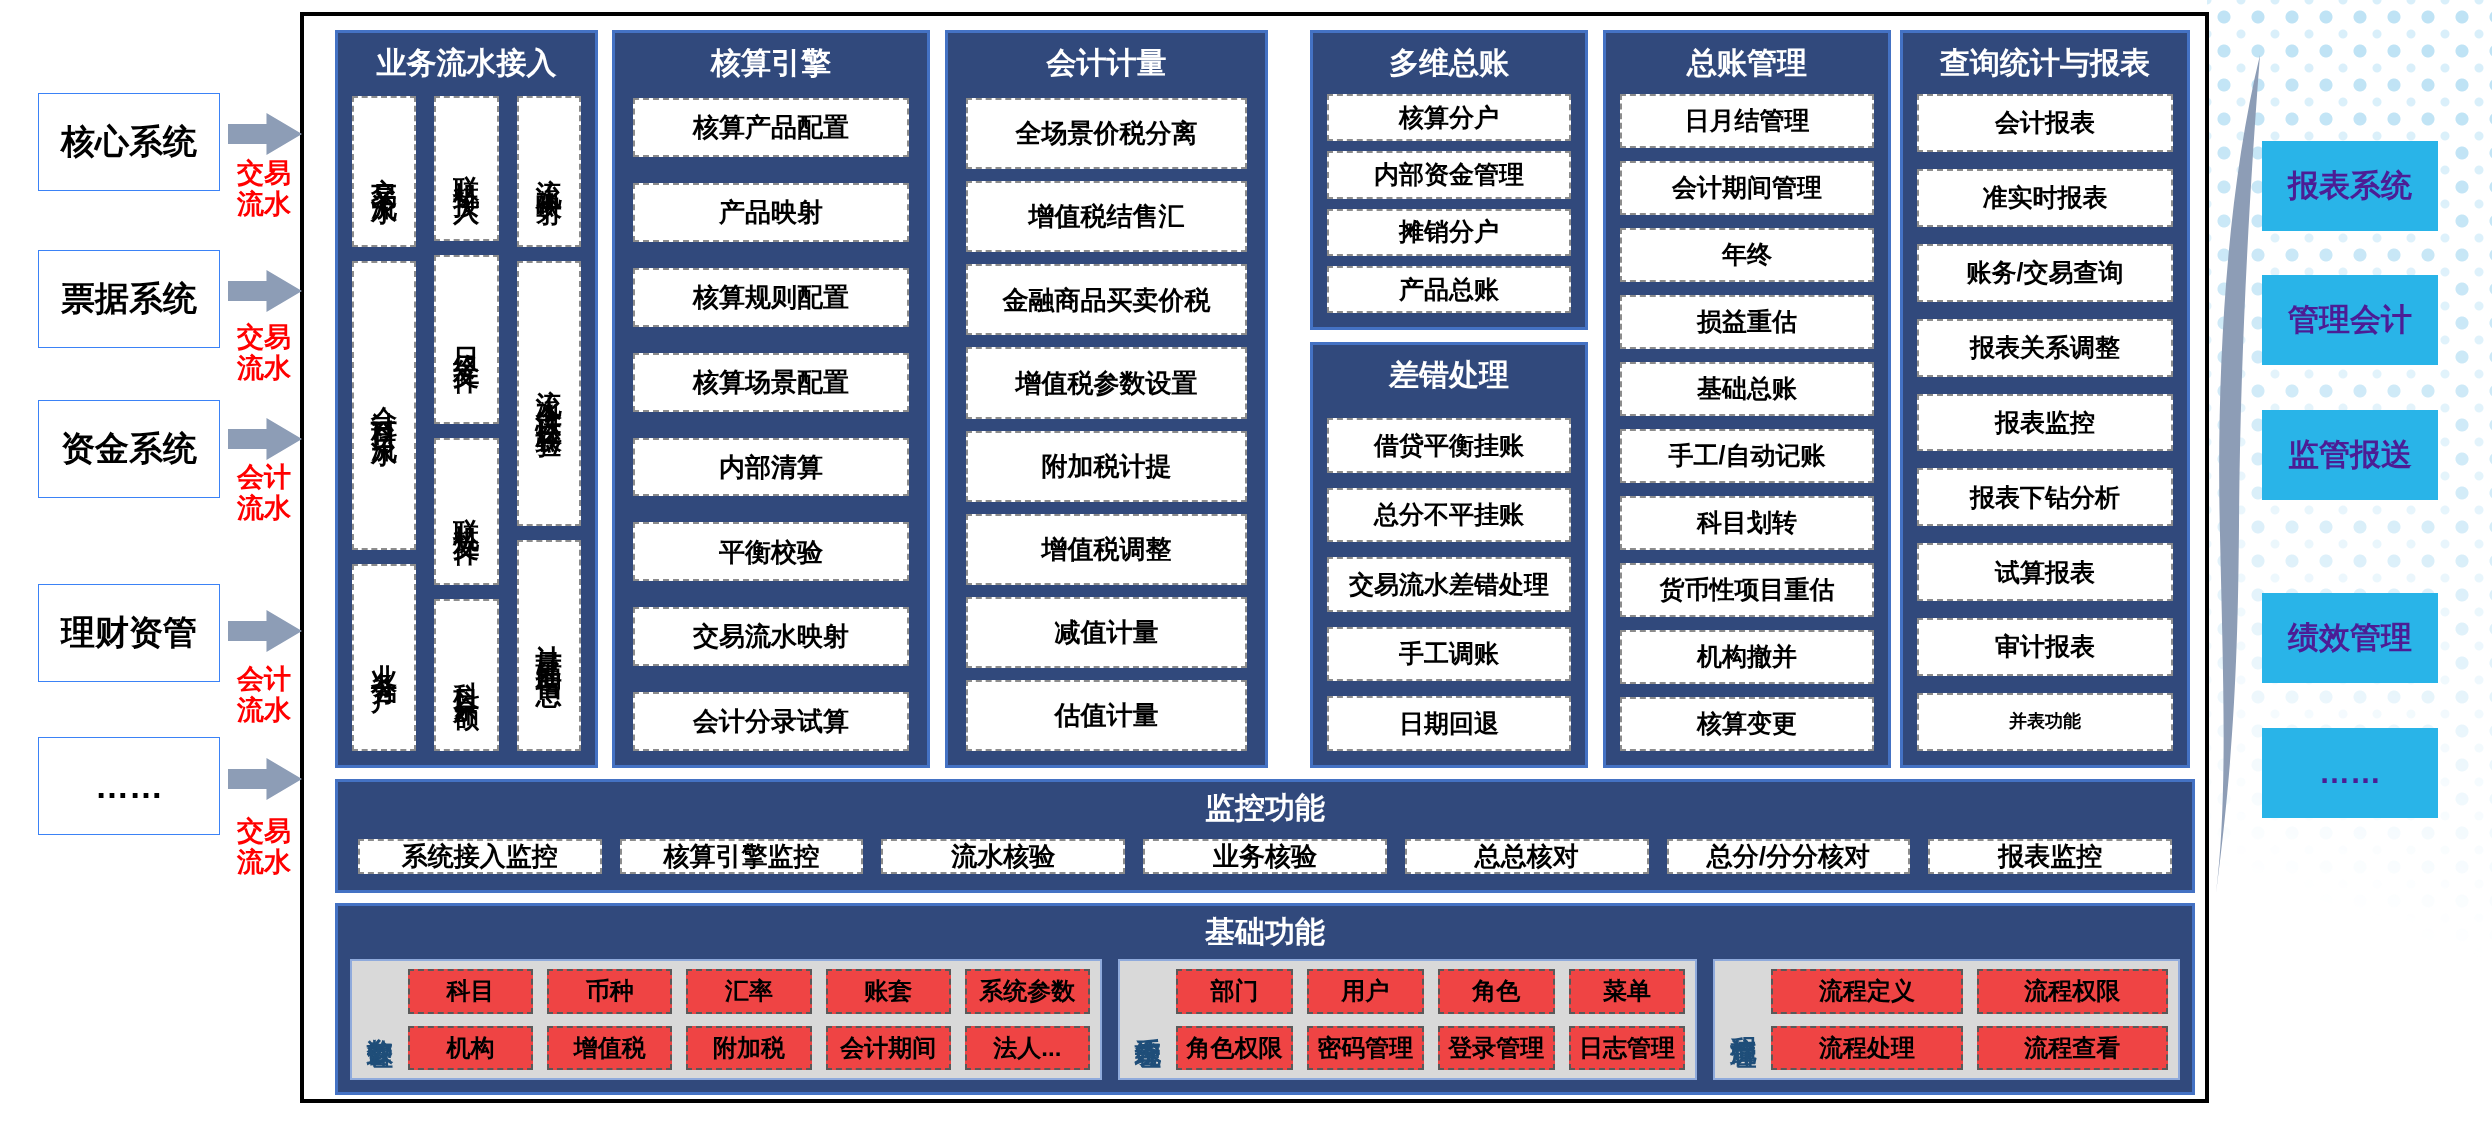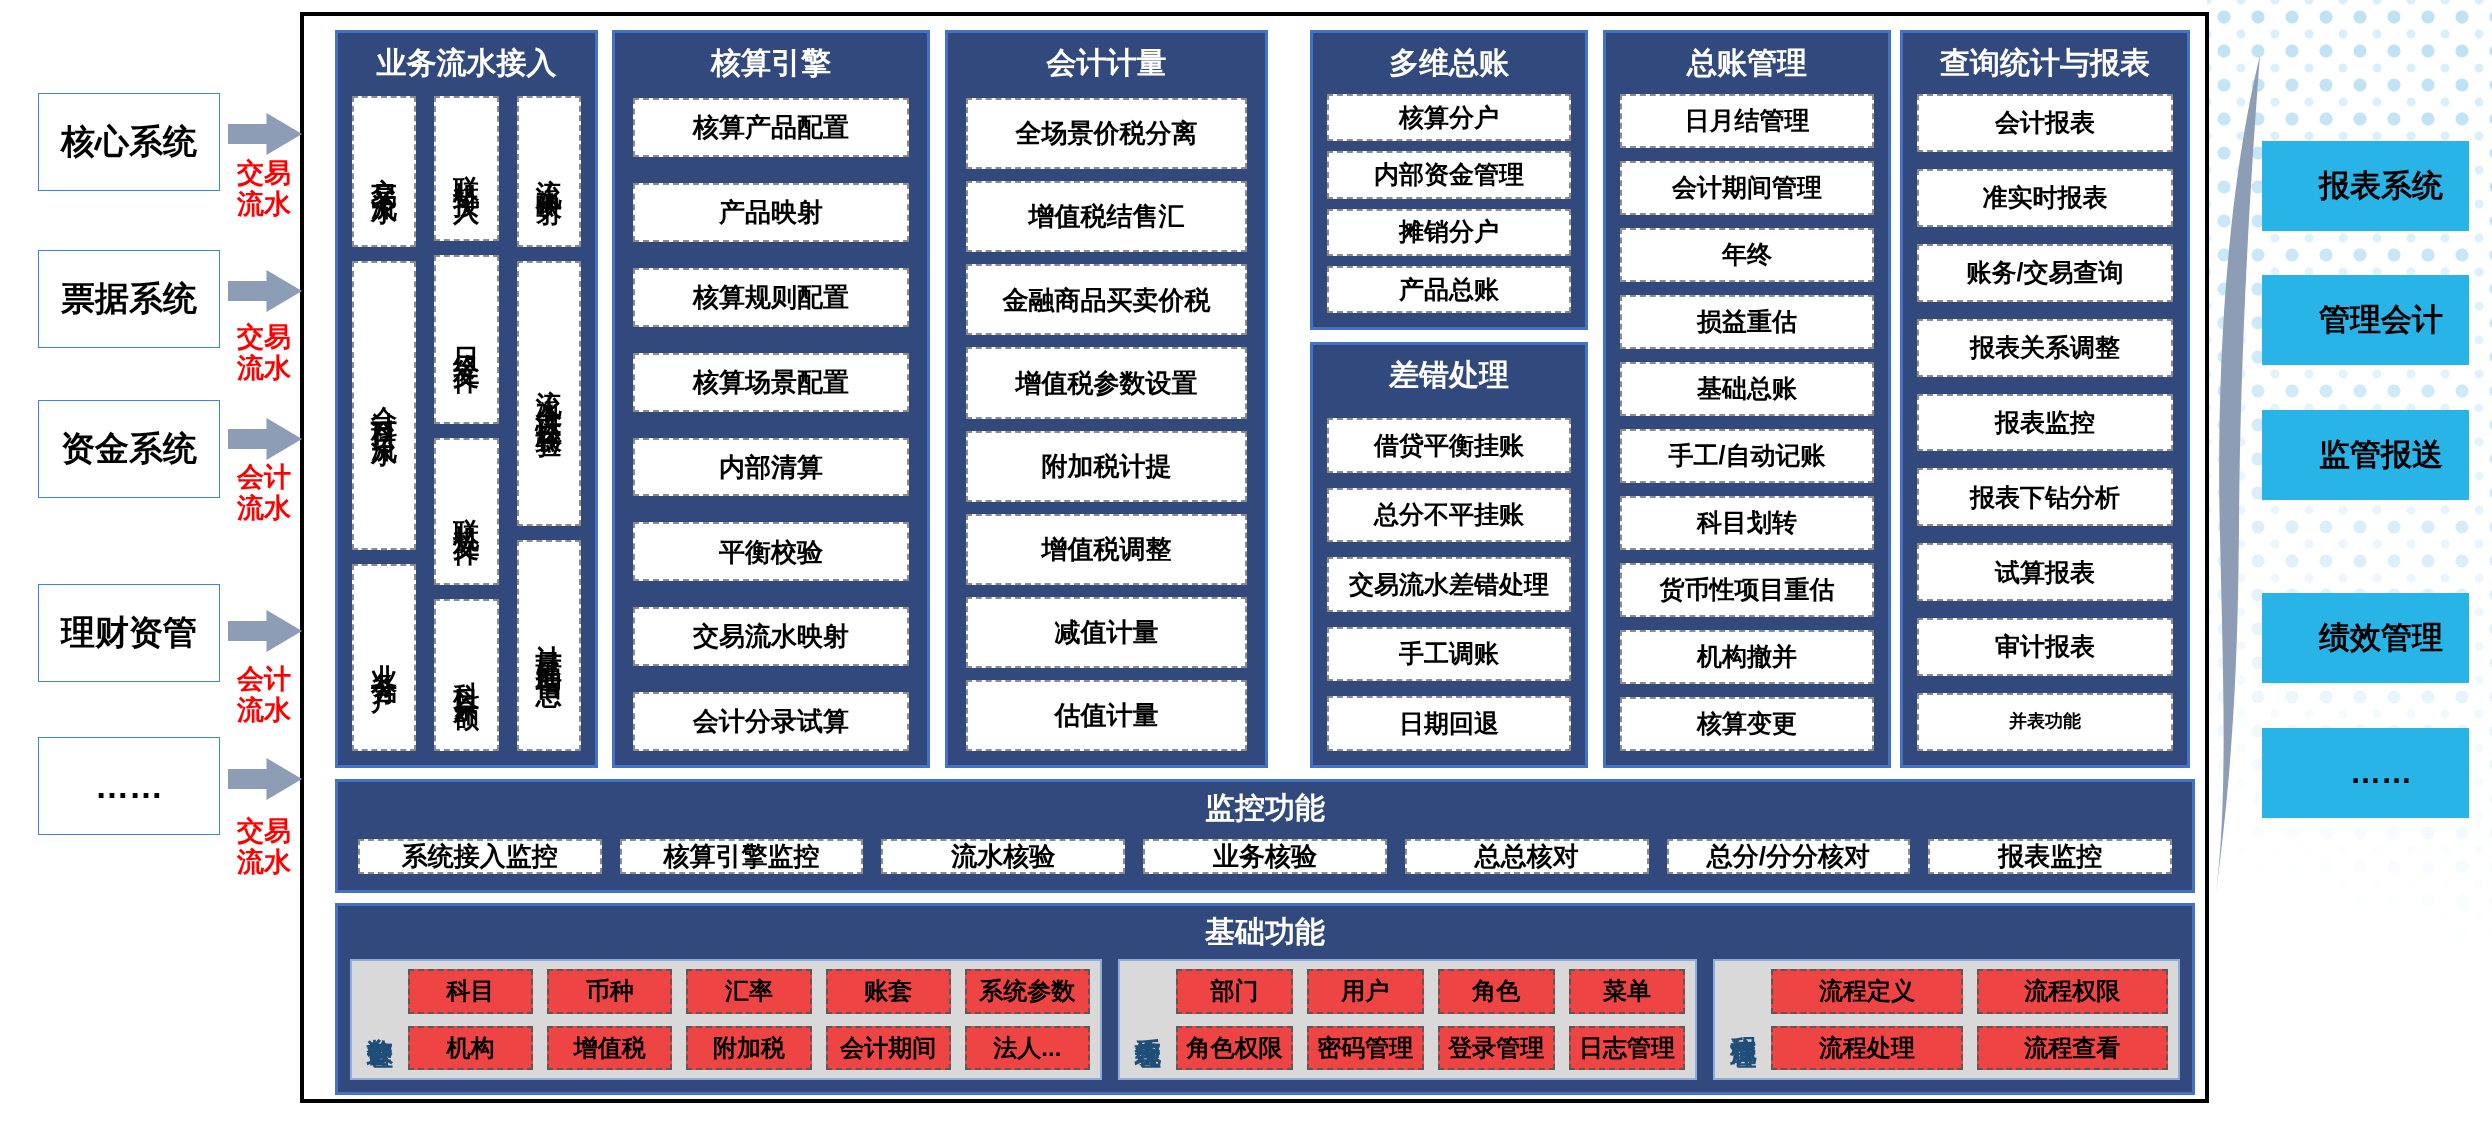--- a/index.html
+++ b/index.html
@@ -52,21 +52,21 @@
   .group{background:#D9D9D9;border:2px solid #8FAADC;display:flex;padding:8px 10px;gap:8px;}
   .glabel{writing-mode:vertical-rl;text-orientation:upright;color:#1F4E79;font-size:26px;
           letter-spacing:2px;display:flex;align-items:center;justify-content:center;
           flex:0 0 38px;}
   .ggrid{flex:1;display:grid;gap:12px 14px;}
   .gbox{background:#ef4444;border:2px dashed #595959;display:flex;align-items:center;
         justify-content:center;font-size:24px;}
 
   
   .cyan{position:absolute;left:2262px;width:176px;height:90px;background:#29B4E8;
-        color:#000000;display:flex;align-items:center;justify-content:center;font-size:31px;padding-left:31px;}
+        color:#4c1d95;display:flex;align-items:center;justify-content:center;font-size:31px;}
   .swoosh{position:absolute;left:2212px;top:55px;}
 </style>
 </head>
 <body>
 
 <div class="stage">
 
   <div class="dots"></div>
 
   <svg class="swoosh" width="50" height="840" viewBox="0 0 50 840">

